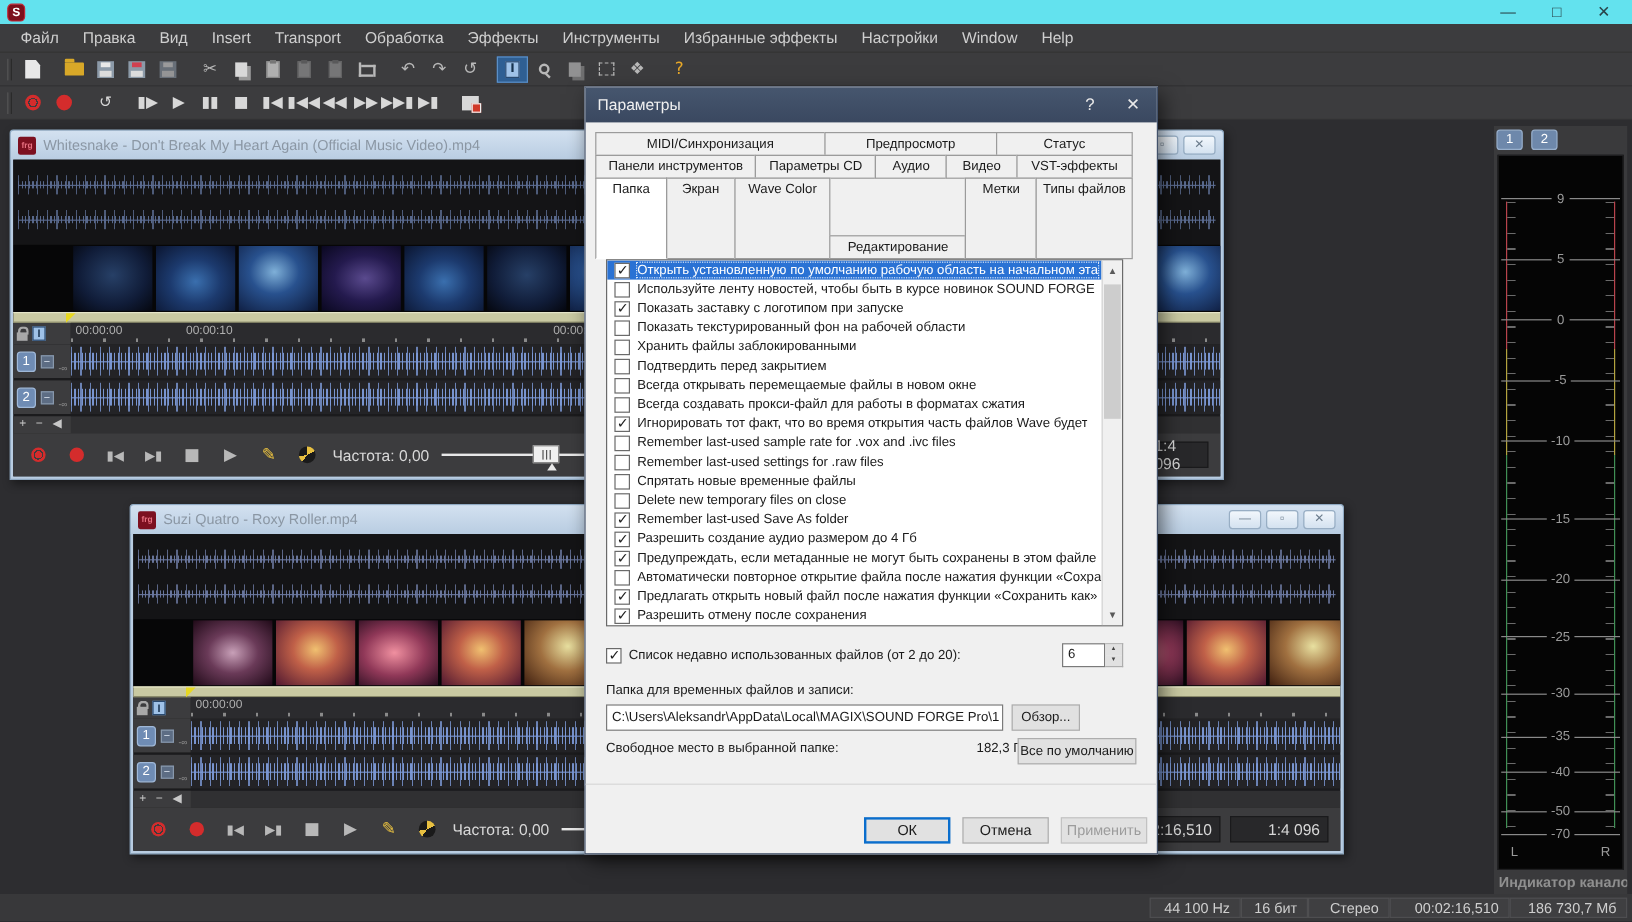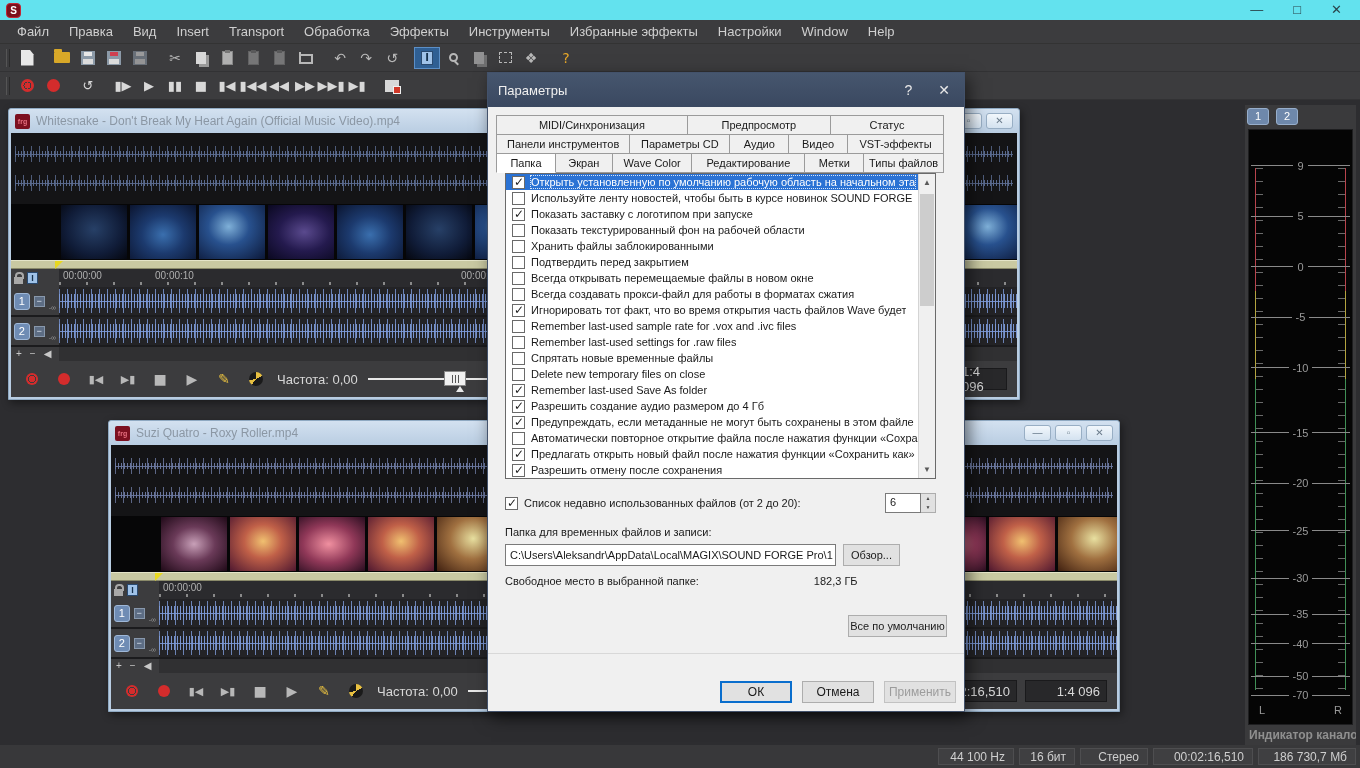--- a/index.html
+++ b/index.html
@@ -131,28 +131,28 @@
   .mticks-l,.mticks-r{position:absolute;top:0;bottom:0;width:7px;
      background:repeating-linear-gradient(to bottom,#6a6a6a 0 1px,transparent 1px 13px);}
   .mticks-l{left:1px;} .mticks-r{right:1px;}
   .mrow{position:absolute;left:2px;right:2px;height:12px;display:flex;align-items:center;gap:4px;transform:translateY(-6px);}
   .mrow i{flex:1;height:1px;background:#8a8a8a;}
   .mrow b{color:#9a9a9a;font-size:11px;font-weight:normal;}
   .mlr{position:absolute;left:10px;right:10px;bottom:8px;display:flex;justify-content:space-between;color:#9a9a9a;font-size:11px;}
   .mtitle{height:20px;color:#8f8f8f;font-size:12px;font-weight:bold;line-height:20px;padding-left:4px;white-space:nowrap;overflow:hidden;}
 
   
-  .statusbar{position:absolute;left:0;bottom:0;width:1360px;height:23px;background:#38383a;display:flex;align-items:center;justify-content:flex-end;gap:5px;padding:0 4px;}
+  .statusbar{position:absolute;left:0;bottom:0;width:1360px;height:23px;background:#38383a;display:flex;align-items:center;justify-content:flex-end;padding:0 4px;}
   .sseg{height:17px;background:#3f3f41;border:1px solid #4e4e50;color:#cfcfcf;font-size:12px;
         display:flex;align-items:center;justify-content:flex-end;padding:0 8px;}
 
   
   .dialog{position:absolute;left:487px;top:72px;width:478px;height:640px;background:#f0f0f0;
           border:1px solid #43526b;box-shadow:4px 6px 16px rgba(0,0,0,.55);z-index:60;display:flex;flex-direction:column;}
-  .dlg-title{height:34px;background:linear-gradient(#46566e,#3a4860);display:flex;align-items:center;padding:0 10px;}
+  .dlg-title{height:29px;background:linear-gradient(#46566e,#3a4860);display:flex;align-items:center;padding:0 10px;}
   .dlg-title .dt{color:#f0f0f0;font-size:13px;}
   .dlg-tb{margin-left:auto;display:flex;gap:26px;padding-right:4px;}
   .dlg-tb span{color:#e8e8e8;font-size:14px;}
   .dlg-body{flex:1;padding:8px 28px 10px 17px;display:flex;flex-direction:column;position:relative;}
   .tabrow{display:flex;margin:0 -8px;}
   .tab{flex:1;border:1px solid #9b9b9b;background:#f0f0f0;color:#1a1a1a;font-size:11px;text-align:center;
        padding:3px 2px;margin-left:-1px;white-space:nowrap;overflow:hidden;}
   .tabrow + .tabrow{margin-top:-1px;}
   .tab.active{background:#fff;border-bottom:1px solid #fff;position:relative;top:0;font-size:11px;}
   .sec-label{font-size:11px;color:#1a1a1a;margin:12px 0 5px 0;}
@@ -654,21 +654,21 @@
         <div class="tab" style="flex:3.1;">Панели инструментов</div>
         <div class="tab" style="flex:2.3;">Параметры CD</div>
         <div class="tab" style="flex:1.3;">Аудио</div>
         <div class="tab" style="flex:1.3;">Видео</div>
         <div class="tab" style="flex:2.2;">VST-эффекты</div>
       </div>
       <div class="tabrow">
         <div class="tab active" style="flex:1.3;">Папка</div>
         <div class="tab" style="flex:1.25;">Экран</div>
         <div class="tab" style="flex:1.8;">Wave Color</div>
-        <div class="tab" style="flex:2.6;">Редактирование</div>
+        <div class="tab" style="flex:2.6;margin-top:48px;">Редактирование</div>
         <div class="tab" style="flex:1.3;">Метки</div>
         <div class="tab" style="flex:1.8;">Типы файлов</div>
       </div>
 
 
       <div class="listbox">
         <div class="opt sel">
             <span class="cb on"></span>
             <span class="olab">Открыть установленную по умолчанию рабочую область на начальном эта</span>
           </div>

